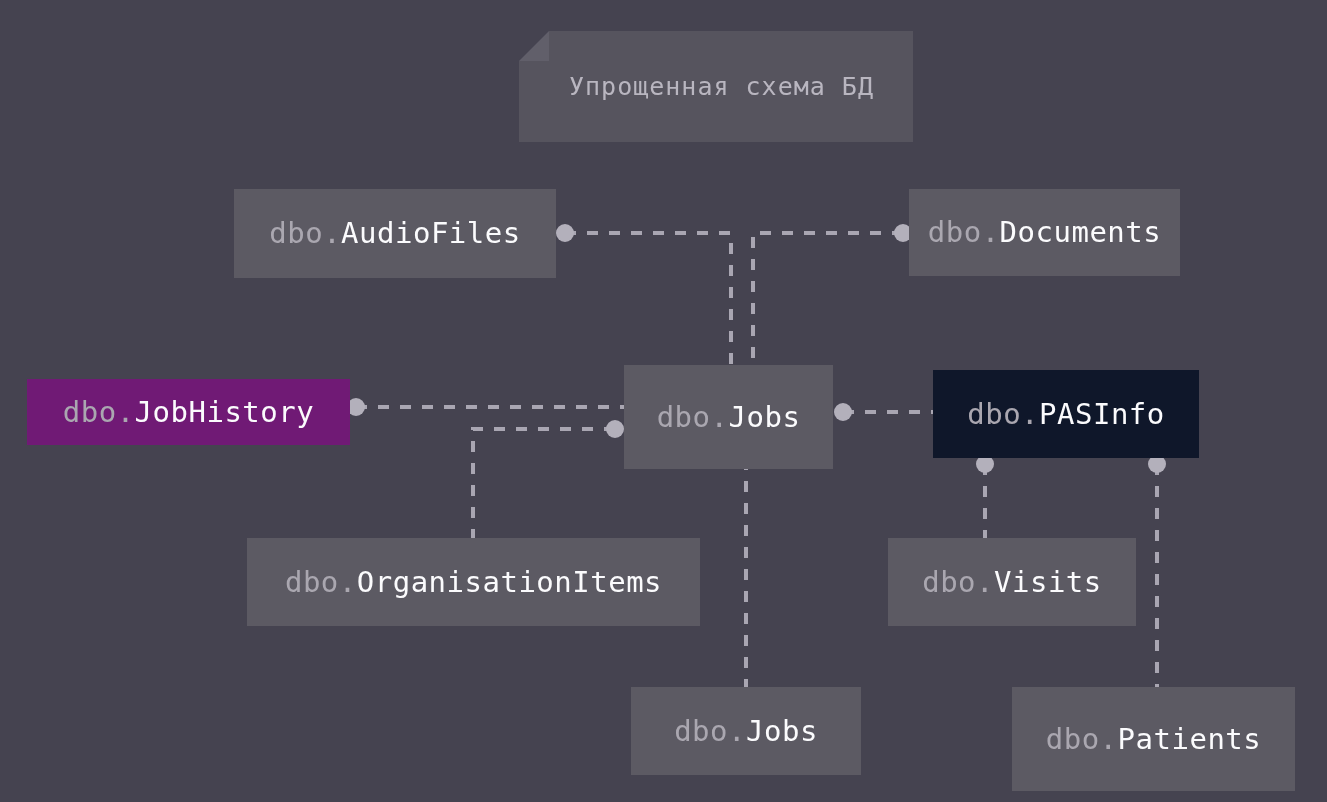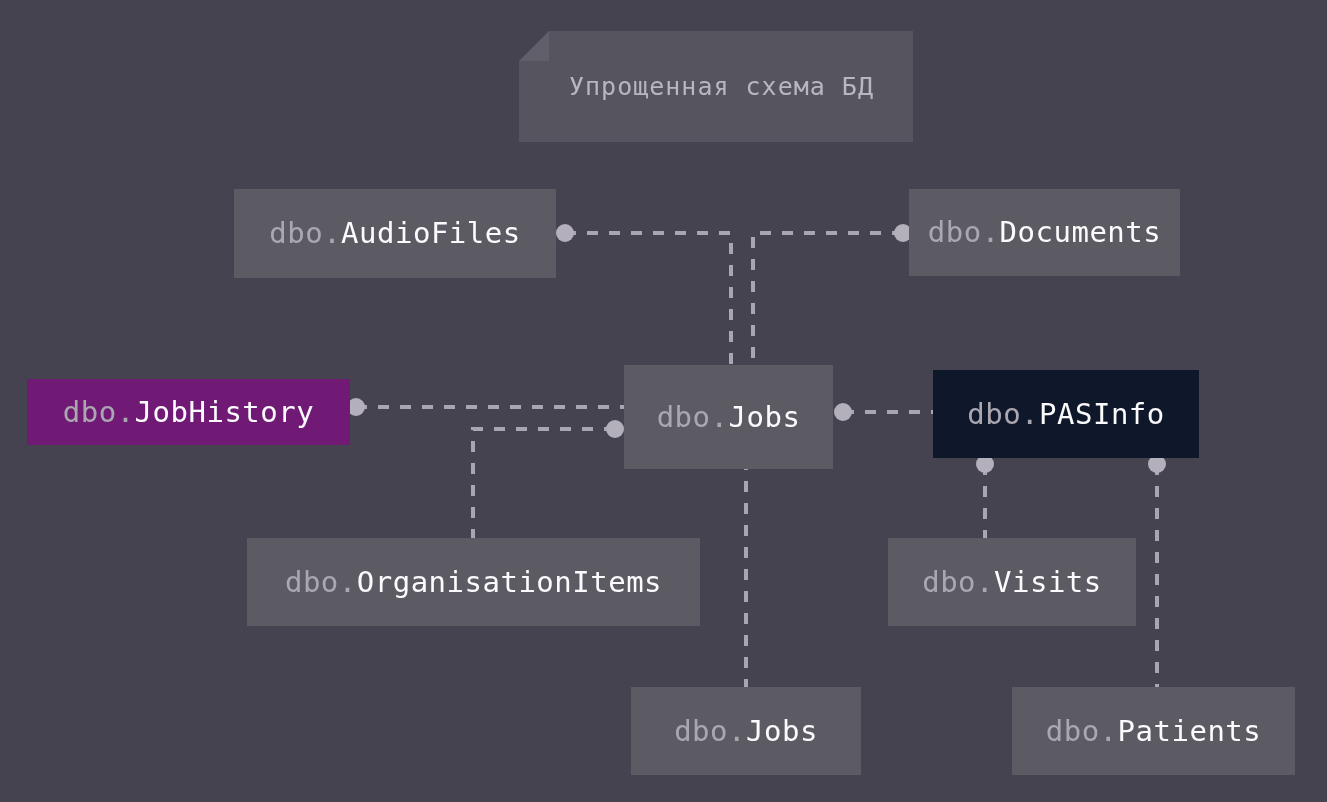--- a/index.html
+++ b/index.html
@@ -135,18 +135,18 @@
       </div>
       <div class="node" style="left: 247px; top: 538px; width: 453px; height: 88px; background: rgb(92, 90, 99);">
         <div class="node-label"><span class="schema-prefix">dbo.</span><span class="table-name">OrganisationItems</span></div>
       </div>
       <div class="node" style="left: 859px; top: 538px; width: 248px; height: 88px; background: rgb(92, 90, 99); margin-left: 29px;">
         <div class="node-label"><span class="schema-prefix">dbo.</span><span class="table-name">Visits</span></div>
       </div>
       <div class="node" style="left: 631px; top: 687px; width: 230px; height: 88px; background: rgb(92, 90, 99);">
         <div class="node-label"><span class="schema-prefix">dbo.</span><span class="table-name">Jobs</span></div>
       </div>
-      <div class="node" style="left: 1012px; top: 687px; width: 283px; height: 88px; background: rgb(92, 90, 99);">
+      <div class="node" style="left: 1012px; top: 687px; width: 283px; height: 104px; background: rgb(92, 90, 99);">
         <div class="node-label"><span class="schema-prefix">dbo.</span><span class="table-name">Patients</span></div>
       </div>
     </div>
 
 </div>
 
 </body></html>

